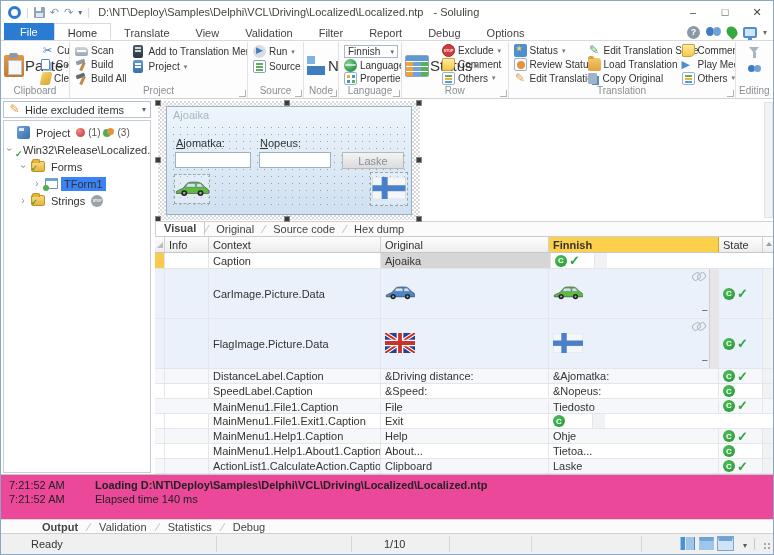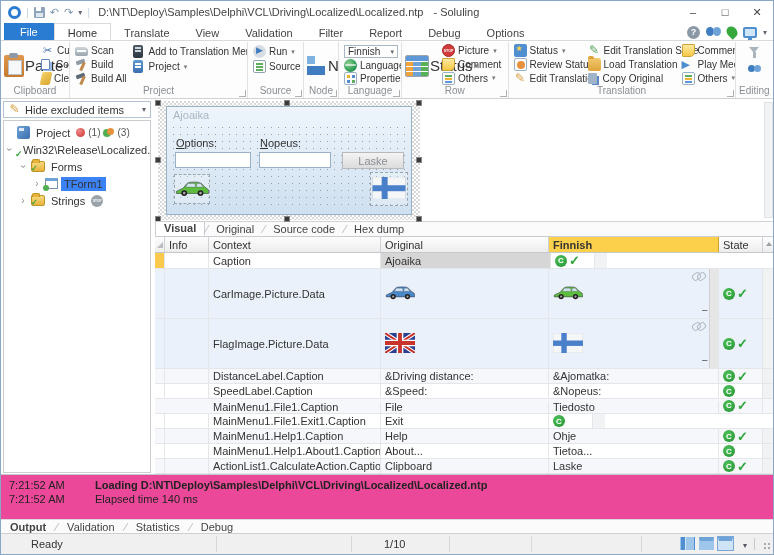--- a/index.html
+++ b/index.html
@@ -184,21 +184,21 @@
   .fin-minus { position:absolute; right:10px; bottom:2px; color:#555; font-size:11px; }
 
   
   .outpane { position:absolute; left:0; top:473px; width:774px; height:45px; background:#ec4899; border-top:1px solid #c4c8cc; padding-top:4px; }
   .oline { display:flex; height:14px; font-size:11px; color:#222; }
   .oline .t { width:80px; padding-left:8px; flex:none; }
   .oline .m { padding-left:14px; }
   .oline.bold .m { font-weight:bold; }
   .bottom-tabs { position:absolute; left:0; top:518px; width:774px; height:14px; background:#fbfbfc; border-top:1px solid #d8dadc; display:flex; align-items:center; }
   .btab { font-size:11px; color:#444; padding:0 9px; }
-  .btab.active { font-weight:bold; }
+  .btab.active { font-weight:bold;margin-left:32px; }
   .btab-slash { color:#b9bdc2; transform:skewX(-20deg); }
 
   
   .statusbar { position:absolute; left:0; top:532px; width:774px; height:21px; background:#f0f0f0; border-top:1px solid #d0d0d0; }
   .sb-text { position:absolute; top:4px; font-size:11px; color:#333; }
   .sb-sep { position:absolute; top:2px; bottom:2px; width:1px; background:#d8d8d8; }
   .sb-views { position:absolute; right:42px; top:3px; display:flex; gap:4px; align-items:center; }
   .vicon { width:15px; height:13px; border:1px solid transparent; background:#cfe0f2; position:relative; }
   .vicon.v1 { background:linear-gradient(90deg,#4f8fd0 30%,#cfe6fa 30% 36%,#9ec6ea 36% 66%,#cfe6fa 66% 72%,#9ec6ea 72%); }
   .vicon.v2 { background:#9ec6ea; border-top:4px solid #6fa3d8; }
@@ -357,21 +357,21 @@
 
     <div class="rgroup" style="width:108px">
       <div class="rgroup-content">
         <div class="bigbtn dd">
           <span class="ic ic-grid"></span>
           <span>Status</span>
         </div>
         <div class="smallcol">
           <div class="sbtn dd">
               <span class="ic ic-stop"></span>
-              <span>Picture</span>
+              <span>Exclude</span>
             </div>
           <div class="sbtn">
               <span class="ic ic-note"></span>
               <span>Comment</span>
             </div>
           <div class="sbtn dd">
               <span class="ic ic-others"></span>
               <span>Others</span>
             </div>
         </div>
@@ -475,21 +475,21 @@
       <span class="tlabel">Strings</span>
       <span class="stop-badge"></span>
     </div>
   </div>
 
   <div class="preview">
     <div class="hatch">
       <div class="form-win">
         <div class="form-title">Ajoaika</div>
         <div class="form-client">
-          <span class="flabel u-first" style="left:6px;top:13px">Options:</span>
+          <span class="flabel u-first" style="left:6px;top:13px">Ajomatka:</span>
           <span class="flabel u-first" style="left:90px;top:13px">Nopeus:</span>
           <span class="fedit" style="left:5px;top:28px;width:76px"></span>
           <span class="fedit" style="left:89px;top:28px;width:72px"></span>
           <span class="fbtn" style="left:172px;top:28px">Laske</span>
           <span class="fimg" style="left:4px;top:50px;width:36px;height:30px">
               <span><svg width="34" height="19" viewBox="0 0 48 26">
                   <path d="M2 17 C6 15 8 14 11 13 L16 7 C18 4.5 21 4 25 4 L31 4 C36 4 39 7 42 11 L45 13 C47 14 47.5 15 47.5 17 L47.5 20 L2 20 Z" fill="#5dbb3f" stroke="#334" stroke-width="0.8"></path>
                   <path d="M18 6 L28 6 L29 11 L15 11 Z" fill="#d5e6f3" stroke="#556" stroke-width="0.5"></path>
                   <path d="M31 6 L36 6 L40 11 L30 11 Z" fill="#d5e6f3" stroke="#556" stroke-width="0.5"></path>
                   <circle cx="13" cy="19.5" r="4.2" fill="#222"></circle>

